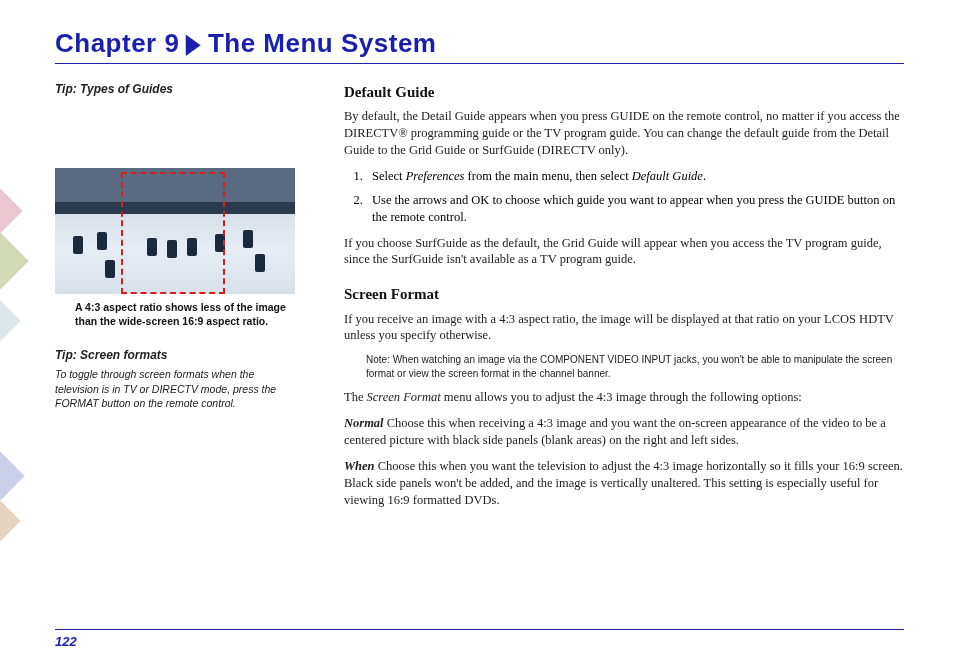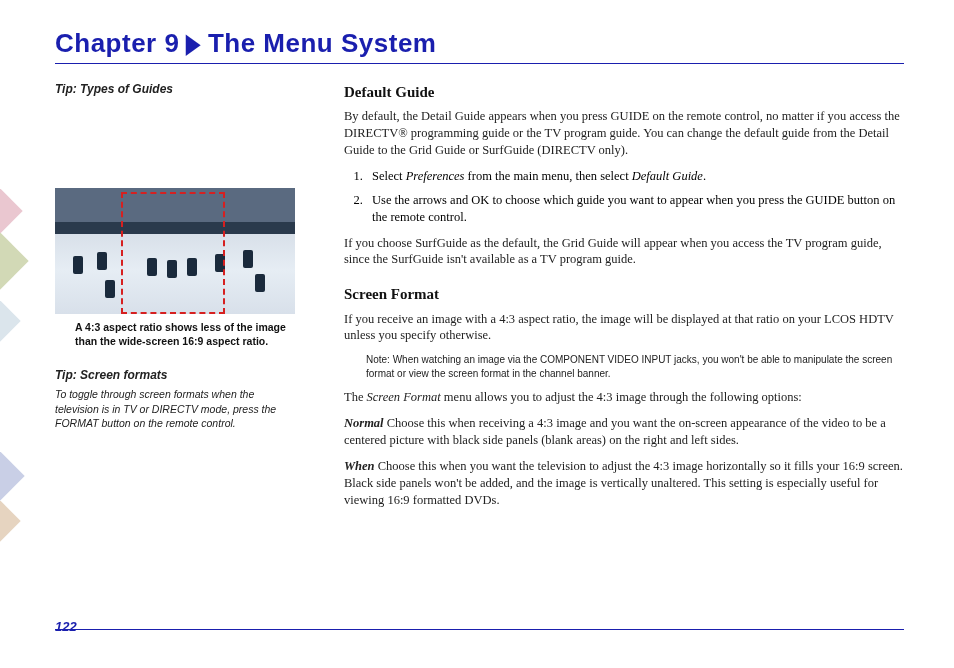--- a/index.html
+++ b/index.html
@@ -88,21 +88,21 @@
   .note-block {
     padding: 0 0 0 22px;
     font-family: 'Trebuchet MS', Arial, sans-serif;
     font-size: 10px;
     line-height: 1.35;
     margin: 0 0 9px 0;
   }
   .ital { font-style: italic; }
   .bold-ital { font-weight: bold; font-style: italic; }
   .img-wrap {
-    margin-top: 92px;
+    margin-top: 72px;
     margin-bottom: 10px;
   }
   .hockey {
     width: 240px;
     height: 126px;
     position: relative;
     background: linear-gradient(#5a6a80 0%, #5a6a80 28%, #d4dce6 28%, #e6edf4 65%, #d8e0ea 100%);
     overflow: hidden;
   }
   .hockey::before {
@@ -135,21 +135,21 @@
     font-size: 10.5px;
     line-height: 1.35;
     padding: 6px 10px 0 20px;
     color: #111;
   }
   .tip-block2 {
     margin-top: 20px;
   }
   .page-number {
     position: absolute;
-    bottom: 34px;
+    bottom: 19px;
     left: 55px;
     font-family: 'Trebuchet MS', Arial, sans-serif;
     font-weight: bold;
     font-style: italic;
     font-size: 13px;
     color: #1a1fae;
   }
   .bottom-rule {
     position: absolute;
     bottom: 38px;

